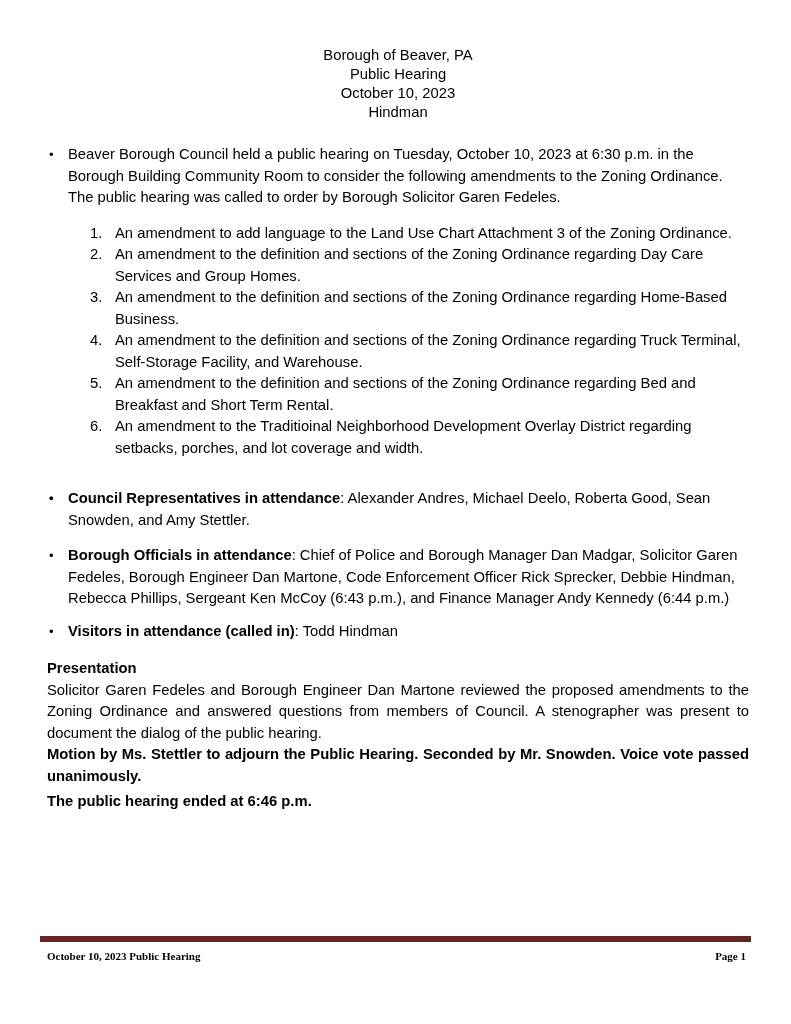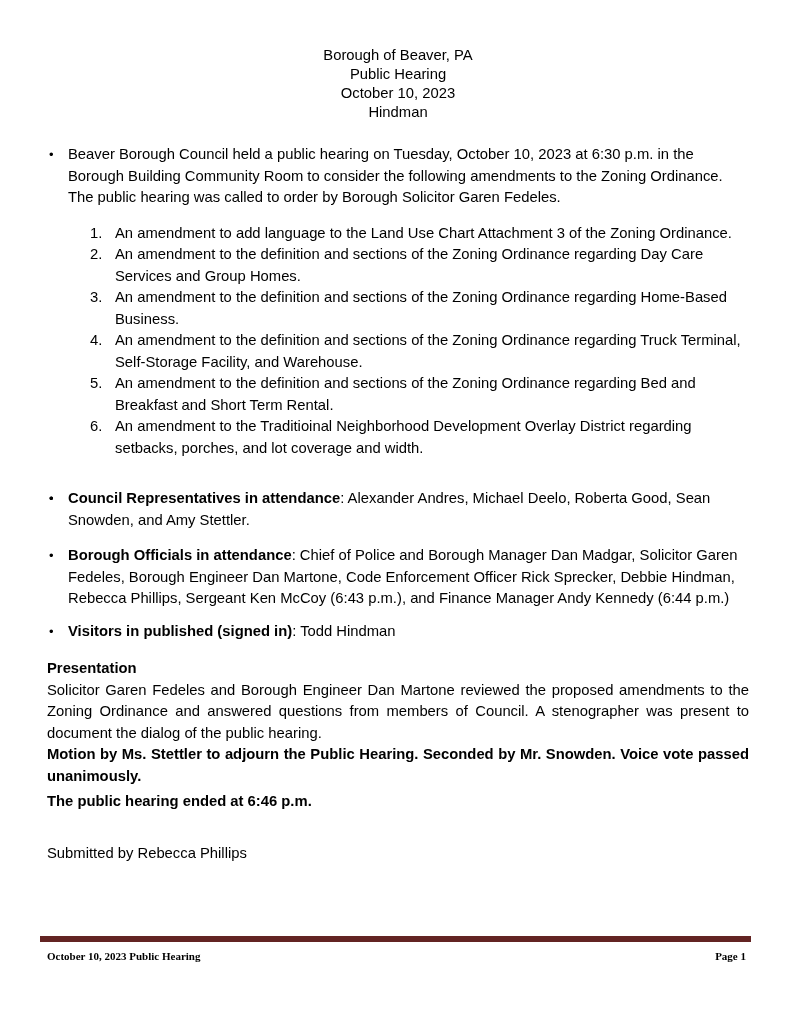--- a/index.html
+++ b/index.html
@@ -138,31 +138,30 @@
     <span class="b">Council Representatives in attendance</span><span>:  Alexander Andres, Michael Deelo, Roberta Good, Sean Snowden, and Amy Stettler.</span>
   </div>
 
   <div class="bullet-item mb-officials">
     <span class="bullet-glyph">•</span>
     <span class="b">Borough Officials in attendance</span><span>:  Chief of Police and Borough Manager Dan Madgar, Solicitor Garen Fedeles, Borough Engineer Dan Martone, Code Enforcement Officer Rick Sprecker, Debbie Hindman, Rebecca Phillips, Sergeant Ken McCoy (6:43 p.m.), and Finance Manager Andy Kennedy (6:44 p.m.)</span>
   </div>
 
   <div class="bullet-item mb-visitors">
     <span class="bullet-glyph">•</span>
-    <span class="b">Visitors in published (signed in)</span><span>: Todd Hindman</span>
+    <span class="b">Visitors in attendance (called in)</span><span>: Todd Hindman</span>
   </div>
 
   <div class="b">Presentation</div>
   <div class="justify mb-pres">Solicitor Garen Fedeles and Borough Engineer Dan Martone reviewed the proposed amendments to the Zoning Ordinance and answered questions from members of Council. A stenographer was present to document the dialog of the public hearing.</div>
 
   <div class="b justify mb-motion">Motion by Ms. Stettler to adjourn the Public Hearing. Seconded by Mr. Snowden. Voice vote passed unanimously.</div>
 
   <div class="b mb-ended">The public hearing ended at 6:46 p.m.</div>
 
-  <div>Submitted by Rebecca Phillips</div>
 
   <footer class="footer">
     <div class="footer-bar" style="background-color: rgb(99, 36, 35);"></div>
     <div class="footer-row">
       <span>October 10, 2023 Public Hearing</span>
       <span>Page 1</span>
     </div>
   </footer>
 
 </div>

